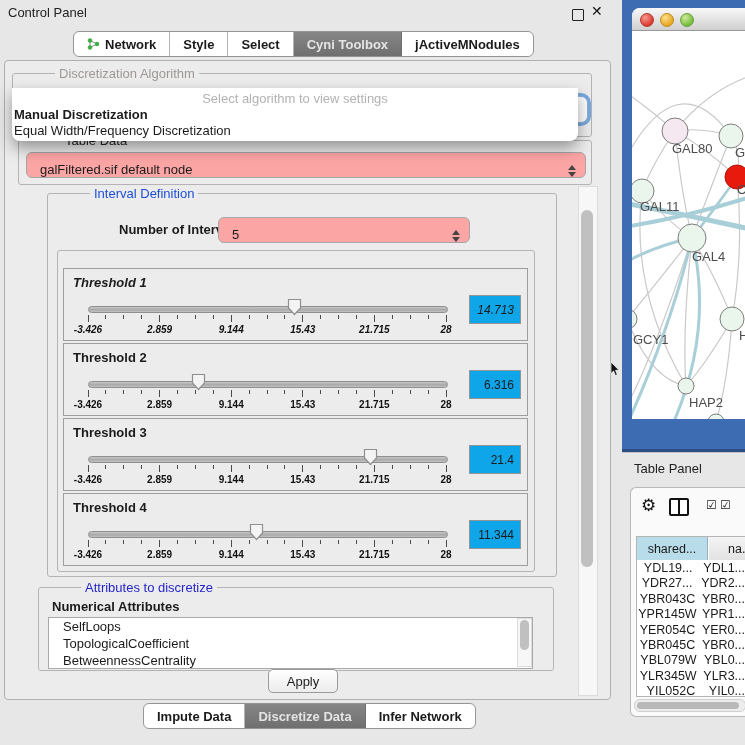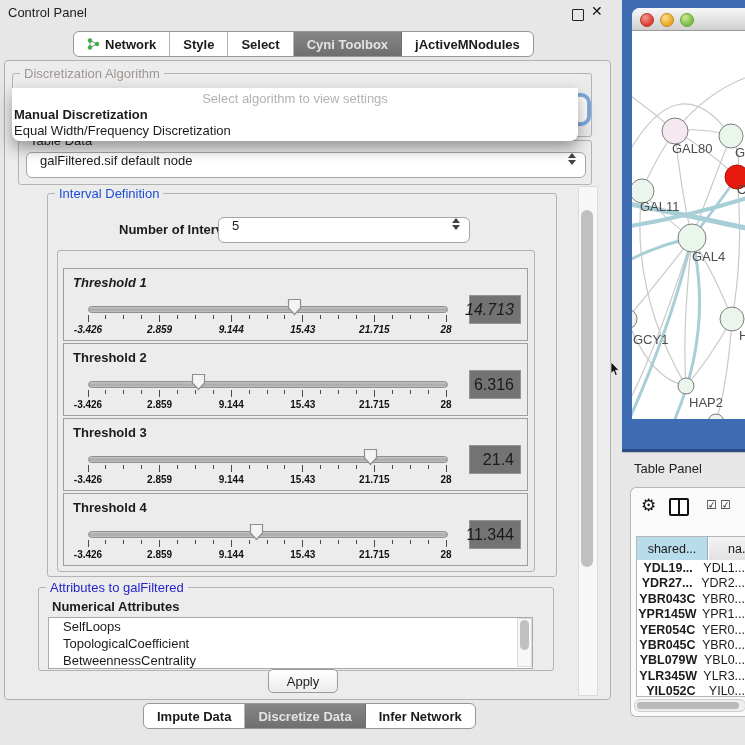--- a/index.html
+++ b/index.html
@@ -18,46 +18,46 @@
   .seg .item{display:flex;align-items:center;justify-content:center;padding:0 13px;
              font-size:13px;font-weight:600;color:#1a1a1a;border-right:1px solid #b5b5b5;cursor:default;}
   .seg .item:last-child{border-right:none;}
   .seg .item.sel{background:linear-gradient(#868686,#6f6f6f);color:#e4e4e4;border-right-color:#6f6f6f;}
   .seg .item .ticon{margin-right:5px;display:inline-flex;}
 
   .inset{left:4px;top:60px;width:605px;height:638px;background:#ececec;
          border:1px solid #b0b0b0;border-radius:4px;}
 
   .group{border:1px solid #b3b3b3;border-radius:3px;background:transparent;}
-  .gtitle{position:absolute;background:#ececec;padding:0 4px;font-size:13px;line-height:14px;}
-
-  .combo{background:#ffffff;border:1px solid #a6a6a6;border-radius:6px;font-size:13px;
-         display:flex;align-items:flex-start;}
+  .gtitle{position:absolute;background:#ececec;padding:0 4px;font-size:13px;line-height:14px;margin-left:35px;}
+
+  .combo{background:#fca5a5;border:1px solid #a6a6a6;border-radius:6px;font-size:13px;
+         display:flex;align-items:flex-end;}
   .combo .val{padding-left:13px;flex:1;}
   .stepper{width:14px;display:flex;flex-direction:column;align-items:center;gap:2px;margin-right:6px;}
   .stepper .up{width:0;height:0;border-left:4px solid transparent;border-right:4px solid transparent;border-bottom:5px solid #444;}
   .stepper .dn{width:0;height:0;border-left:4px solid transparent;border-right:4px solid transparent;border-top:5px solid #444;}
 
   
   .popup{left:12px;top:88px;width:566px;height:53px;background:#fff;z-index:50;
          border-radius:0 0 8px 8px;box-shadow:0 7px 16px rgba(0,0,0,0.38);}
   .popup .ph{position:absolute;left:0;top:3px;width:100%;text-align:center;font-size:13px;color:#b2b2b2;}
   .popup .it{position:absolute;left:2px;font-size:13px;white-space:nowrap;}
   .focusring{left:20px;top:96px;width:566px;height:25px;background:#fff;border:1px solid #8fb0d8;
              border-radius:7px;box-shadow:0 0 0 3px #79a8e0;z-index:4;}
 
   
   .trow{left:63px;width:463px;height:71px;border:1px solid #9e9e9e;background:#ececec;}
   .trow .tlabel{position:absolute;left:9px;top:6px;font-size:13px;font-weight:bold;}
   .track{position:absolute;left:24px;top:37px;width:358px;height:5px;border:1px solid #8f8f8f;border-radius:4px;
          background:linear-gradient(#c7c7c7,#a9a9a9 55%,#c2c2c2);}
   .tick{position:absolute;width:1px;background:#4a4a4a;}
   .ticklabel{position:absolute;width:50px;text-align:center;font-size:10px;font-weight:bold;color:#111;}
-  .vbox{position:absolute;left:405px;top:26px;width:52px;height:29px;background:#737373;border:1px solid #949494;
-        font-size:16px;display:flex;align-items:center;justify-content:flex-end;padding-right:6px;box-sizing:border-box;}
+  .vbox{position:absolute;left:405px;top:26px;width:52px;height:29px;background:#0ea5e9;border:1px solid #949494;
+        font-size:12px;display:flex;align-items:center;justify-content:flex-end;padding-right:6px;box-sizing:border-box;}
   .handle{position:absolute;top:29px;z-index:3;}
 
   
   .listbox{left:48px;top:617px;width:483px;height:50px;background:#fff;border:1px solid #a9a9a9;overflow:hidden;}
   .listbox .li{font-size:13px;line-height:17px;padding-left:14px;white-space:nowrap;}
 
   .sbar-track{background:#f7f7f7;border:1px solid #dcdcdc;}
   .sbar-thumb{background:#c0c0c0;border-radius:6px;}
 
   .applybtn{left:268px;top:669px;width:68px;height:22px;border:1px solid #9a9a9a;border-radius:5px;
@@ -77,21 +77,21 @@
   .gear{left:641px;top:495px;font-size:17px;color:#111;}
   .splitcol{left:669px;top:498px;width:16px;height:14px;border:2px solid #111;border-radius:2px;background:#fff;}
   .splitcol:after{content:"";position:absolute;left:7px;top:0;width:2px;height:14px;background:#111;}
   .cb{font-size:12px;color:#222;top:498px;}
   .tableborder{left:636px;top:536px;width:112px;height:161px;border:1px solid #b5b5b5;background:#fff;box-sizing:border-box;}
   .hcell{position:absolute;top:537px;height:23px;display:flex;align-items:center;font-size:12.5px;box-sizing:border-box;}
   .hcell.c1{left:637px;width:71px;background:#b9dcea;border-right:1px solid #93aebc;justify-content:center;}
   .hcell.c2{left:709px;width:39px;background:linear-gradient(#f4f4f4,#e2e2e2);padding-left:19px;}
   .rows{left:637px;top:561px;width:108px;height:138px;overflow:hidden;}
   .rows .r{display:flex;height:15.4px;font-size:12.5px;font-weight:500;}
-  .rows .r .c1{width:71px;text-align:center;font-weight:bold;}
+  .rows .r .c1{width:71px;text-align:center;}
   .rows .r .c2{padding-left:4px;white-space:nowrap;}
   .hscroll{left:634px;top:699px;width:110px;height:11px;background:#ededed;border:1px solid #cfcfcf;border-radius:6px;}
   .hscroll .thumb{position:absolute;left:2px;top:1.5px;width:102px;height:7px;background:#b9b9b9;border-radius:4px;}
 </style>
 </head>
 <body>
 
 <div id="stage">
 
   <div class="abs panel-title">Control Panel</div>
@@ -302,21 +302,21 @@
             <path d="M1.5,1.5 h12 v8.5 l-6,6.5 l-6,-6.5 z" fill="#f4f4f4" stroke="#8f8f8f" stroke-width="1.2"></path>
           </svg></div>
         <div class="vbox">11.344</div>
       </div>
     </div>
 
   <div class="abs sbar-track" style="left:578px;top:186px;width:18px;height:508px;"></div>
   <div class="abs sbar-thumb" style="left:581px;top:210px;width:12px;height:357px;"></div>
 
   <div class="abs group" style="left:38px;top:587px;width:514px;height:82px;"></div>
-  <div class="abs gtitle" style="left:46px;top:581px;color:#2525cc;">Attributes to galFiltered</div>
+  <div class="abs gtitle" style="left:46px;top:581px;color:#2525cc;">Attributes to discretize</div>
   <div class="abs" style="left:52px;top:599px;font-size:13px;font-weight:bold;">Numerical Attributes</div>
   <div class="abs listbox" id="attr-list">
       <div class="li">SelfLoops</div>
       <div class="li">TopologicalCoefficient</div>
       <div class="li">BetweennessCentrality</div>
     </div>
   <div class="abs sbar-track" style="left:517px;top:618px;width:13px;height:47px;"></div>
   <div class="abs sbar-thumb" style="left:519.5px;top:620px;width:9px;height:30px;"></div>
 
   <div class="abs applybtn">Apply</div>

